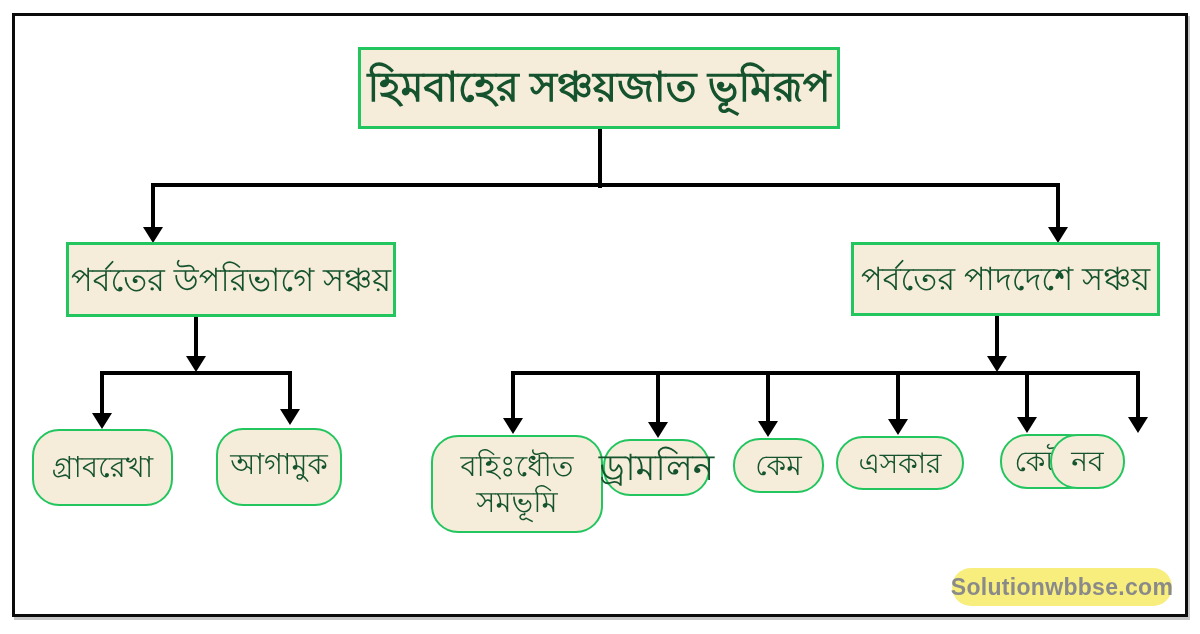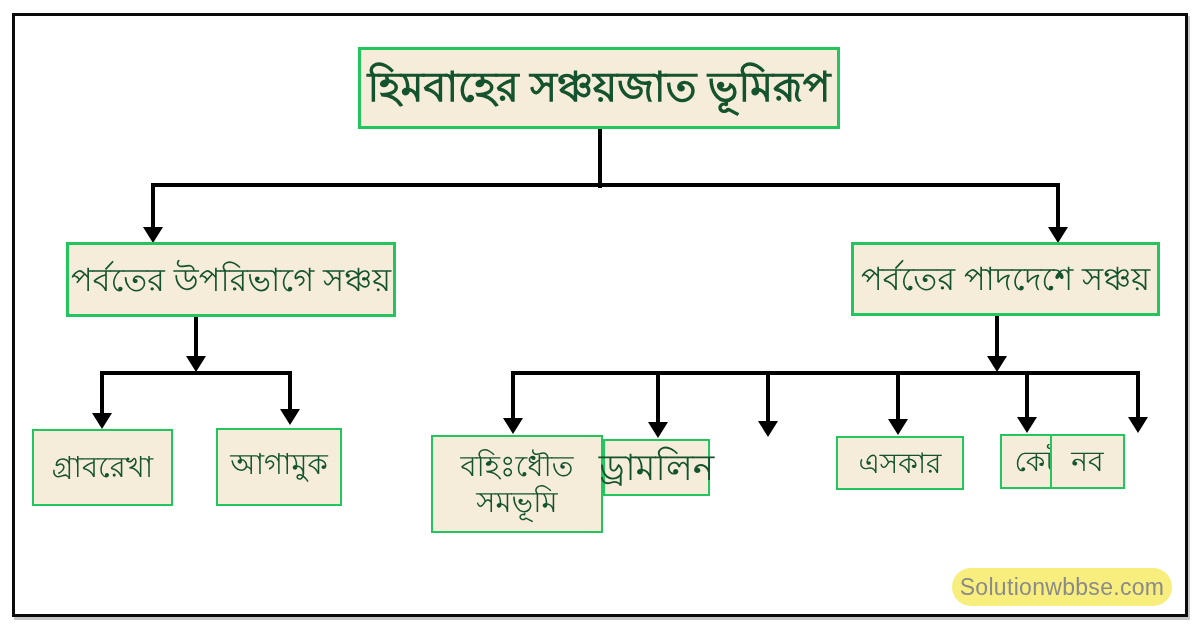--- a/index.html
+++ b/index.html
@@ -34,41 +34,41 @@
     box-sizing: border-box;
     background: #F5ECDA;
     border: 3px solid #22c55e;
     color: #14532d;
     display: flex;
     align-items: center;
     justify-content: center;
     text-align: center;
     line-height: 1.25;
   }
-  .node.leaf { border-width: 2px; }
+  .node.leaf { border-width: 2px; border-radius: 27px; }
   #node-root   { left: 358px; top: 47px;  width: 482px; height: 82px; font-size: 41px; font-weight: 700; }
   #node-b0     { left: 43px;  top: 242px; width: 330px; height: 75px; font-size: 32px; margin-left: 23px; }
   #node-b1     { left: 851px; top: 242px; width: 309px; height: 74px; font-size: 32px; }
   #leaf-moraine   { left: 32px;   top: 429px; width: 141px; height: 77px; font-size: 29px; }
   #leaf-erratic   { left: 216px;  top: 428px; width: 126px; height: 78px; font-size: 29px; align-items: flex-start; padding-top: 16px; }
   #leaf-outwash   { left: 415px;  top: 435px; width: 172px; height: 98px; font-size: 29px; padding: 4px 10px; margin-left: 16px; }
   #leaf-drumlin   { left: 603px;  top: 439px; width: 107px; height: 57px; font-size: 36px; }
   #leaf-kame      { left: 733px;  top: 438px; width: 91px;  height: 55px; font-size: 28px; }
   #leaf-esker     { left: 836px;  top: 436px; width: 128px; height: 54px; font-size: 28px; }
   #leaf-kettle    { left: 1000px;  top: 434px; width: 96px;  height: 55px; font-size: 28px; }
   #leaf-knob      { left: 1050px; top: 434px; width: 75px;  height: 55px; font-size: 28px; }
   .watermark {
     position: absolute;
     left: 952px; top: 568px;
     width: 220px; height: 38px;
     background: #F8EE7D;
     border-radius: 19px;
     color: #8A8A8A;
     font-size: 23px;
-    font-weight: 400;
+    font-weight: 700;
     display: flex;
     align-items: center;
     justify-content: center;
     letter-spacing: 0.3px;
   }
   .connectors line { stroke: #000000; stroke-width: 4; }
   .connectors polygon { fill: #000000; }
 </style>
 </head>
 <body>
@@ -118,20 +118,21 @@
   <div class="node" id="node-b1">পর্বতের পাদদেশে সঞ্চয়</div>
 
   <div class="node leaf" id="leaf-moraine">গ্রাবরেখা</div>
 
   <div class="node leaf" id="leaf-erratic">আগামুক</div>
 
   <div class="node leaf" id="leaf-outwash">বহিঃধৌত সমভূমি</div>
 
   <div class="node leaf" id="leaf-drumlin">ড্রামলিন</div>
 
+  <div class="node leaf" id="leaf-kame">কেম</div>
 
   <div class="node leaf" id="leaf-esker">এসকার</div>
 
   <div class="node leaf" id="leaf-kettle">কেটল</div>
 
   <div class="node leaf" id="leaf-knob">নব</div>
 
   <div class="watermark">Solutionwbbse.com</div>
 
 </div>

